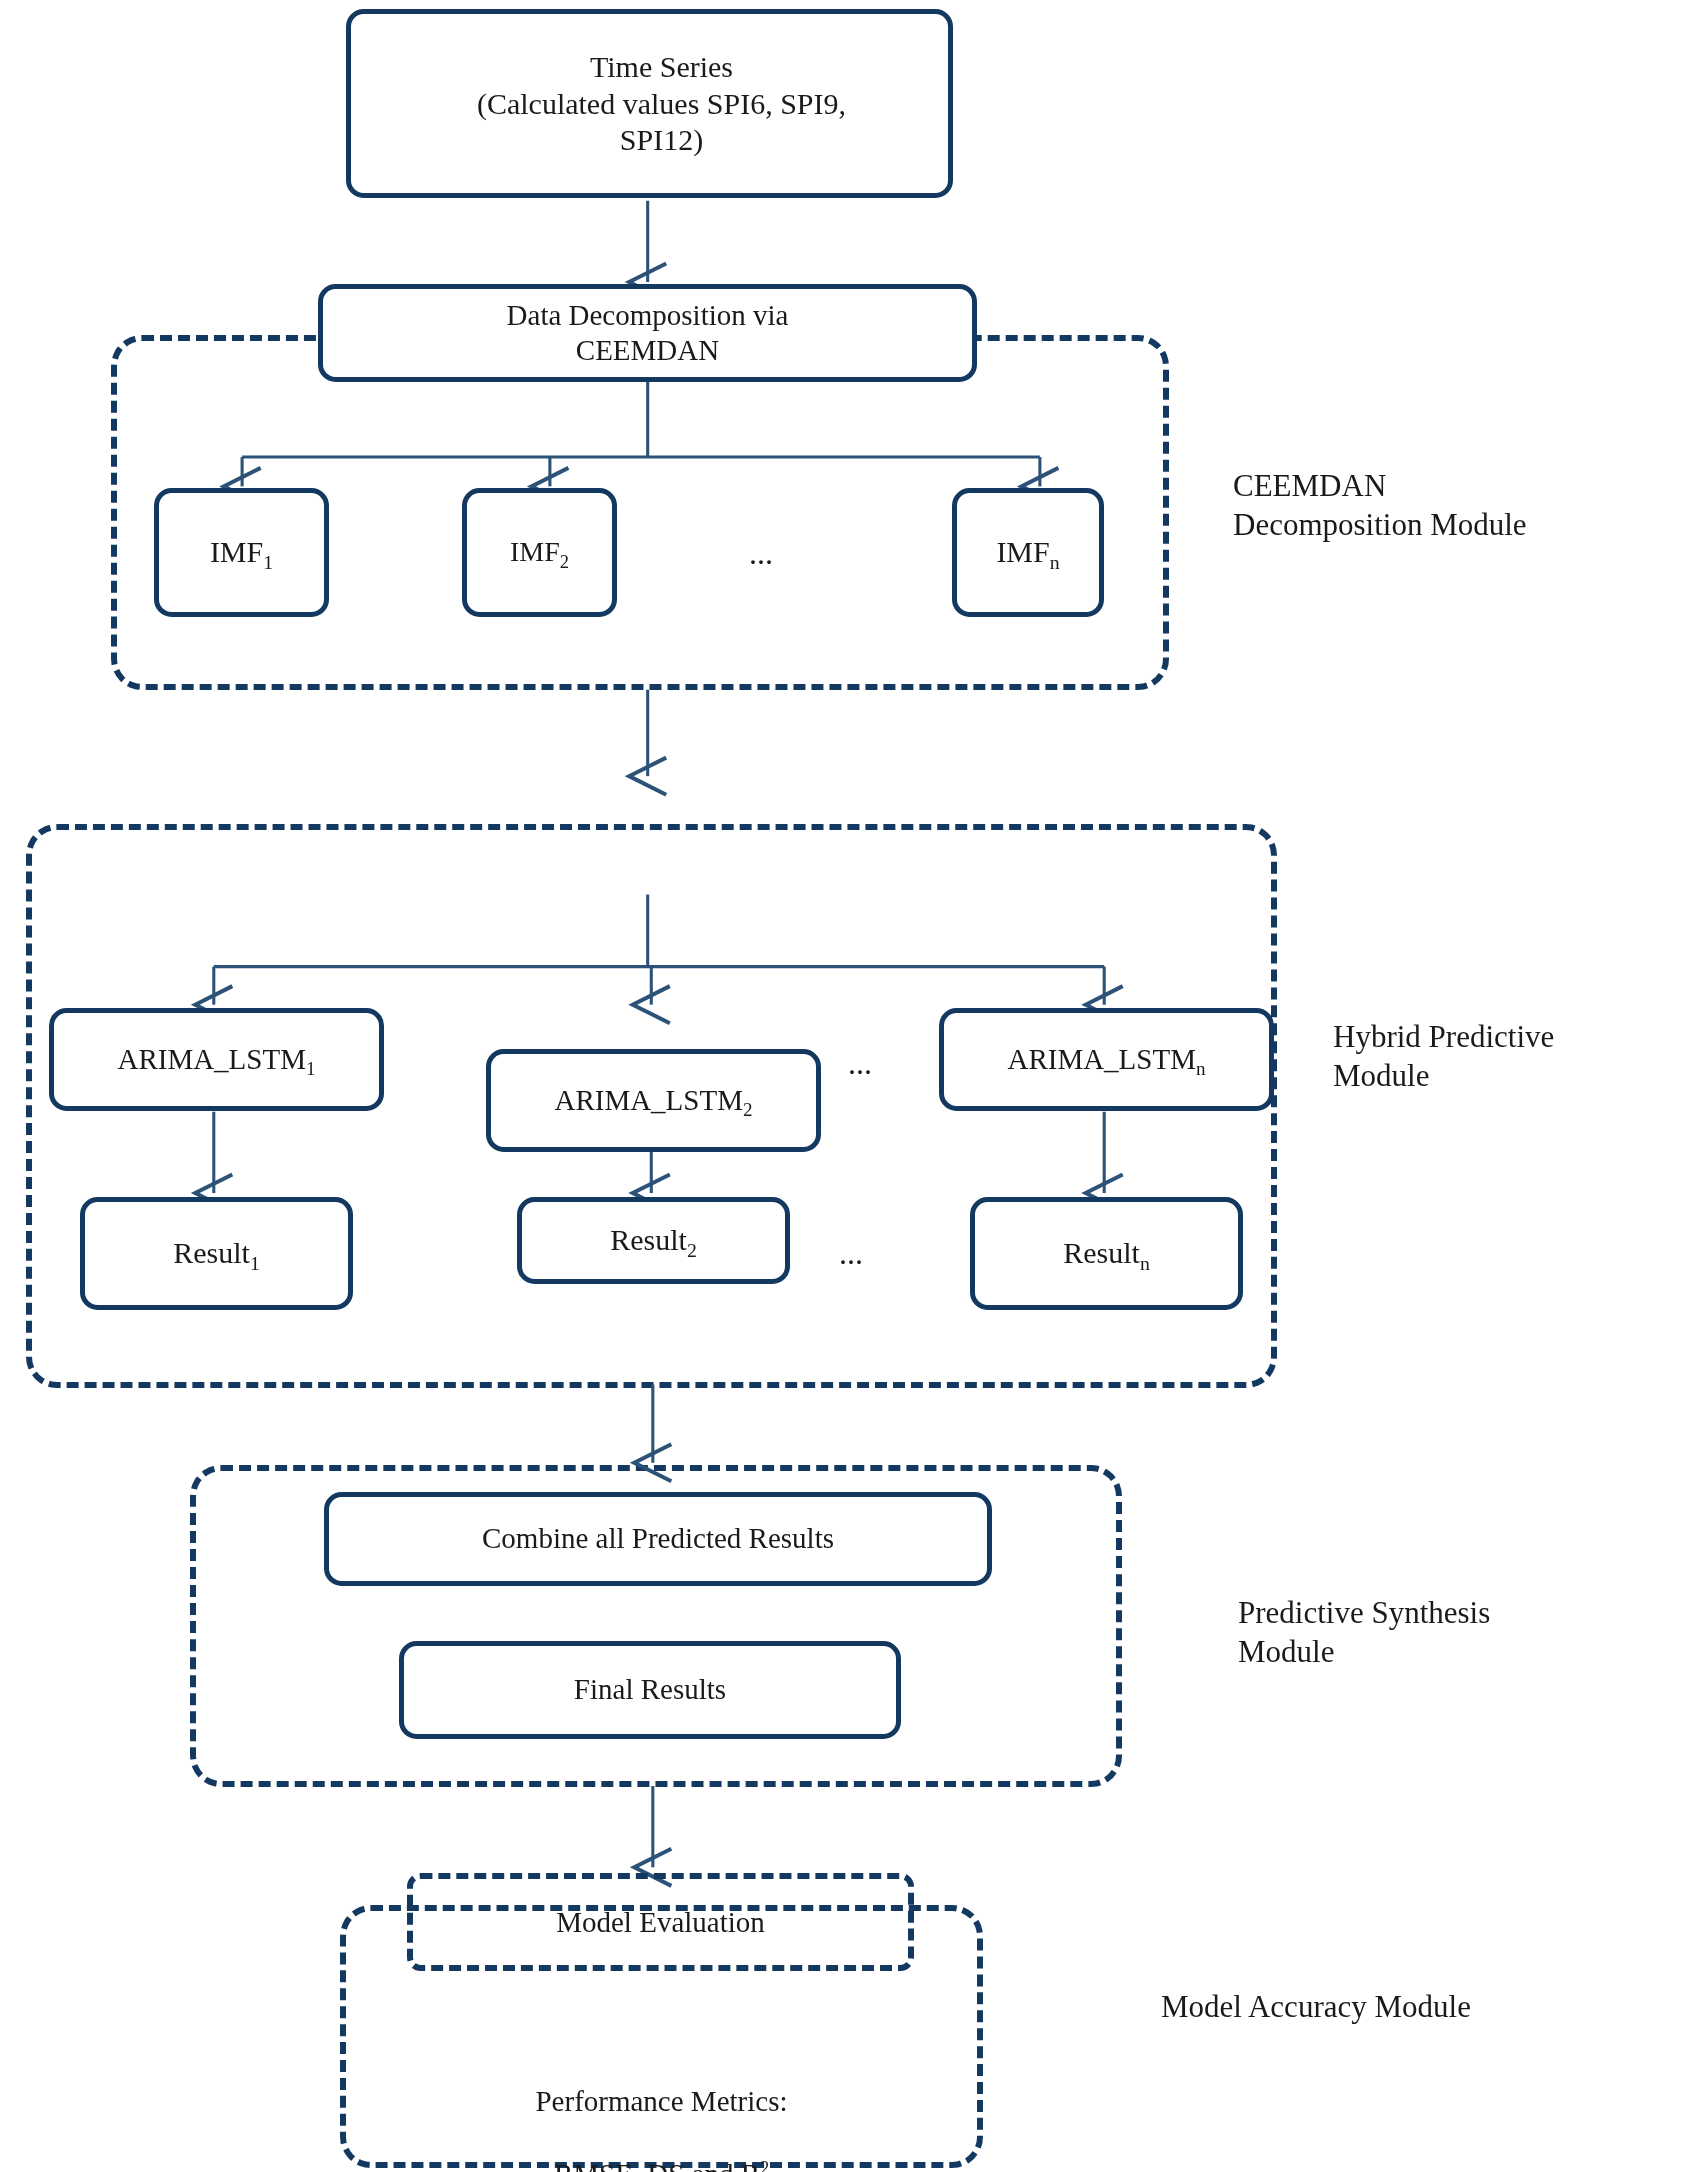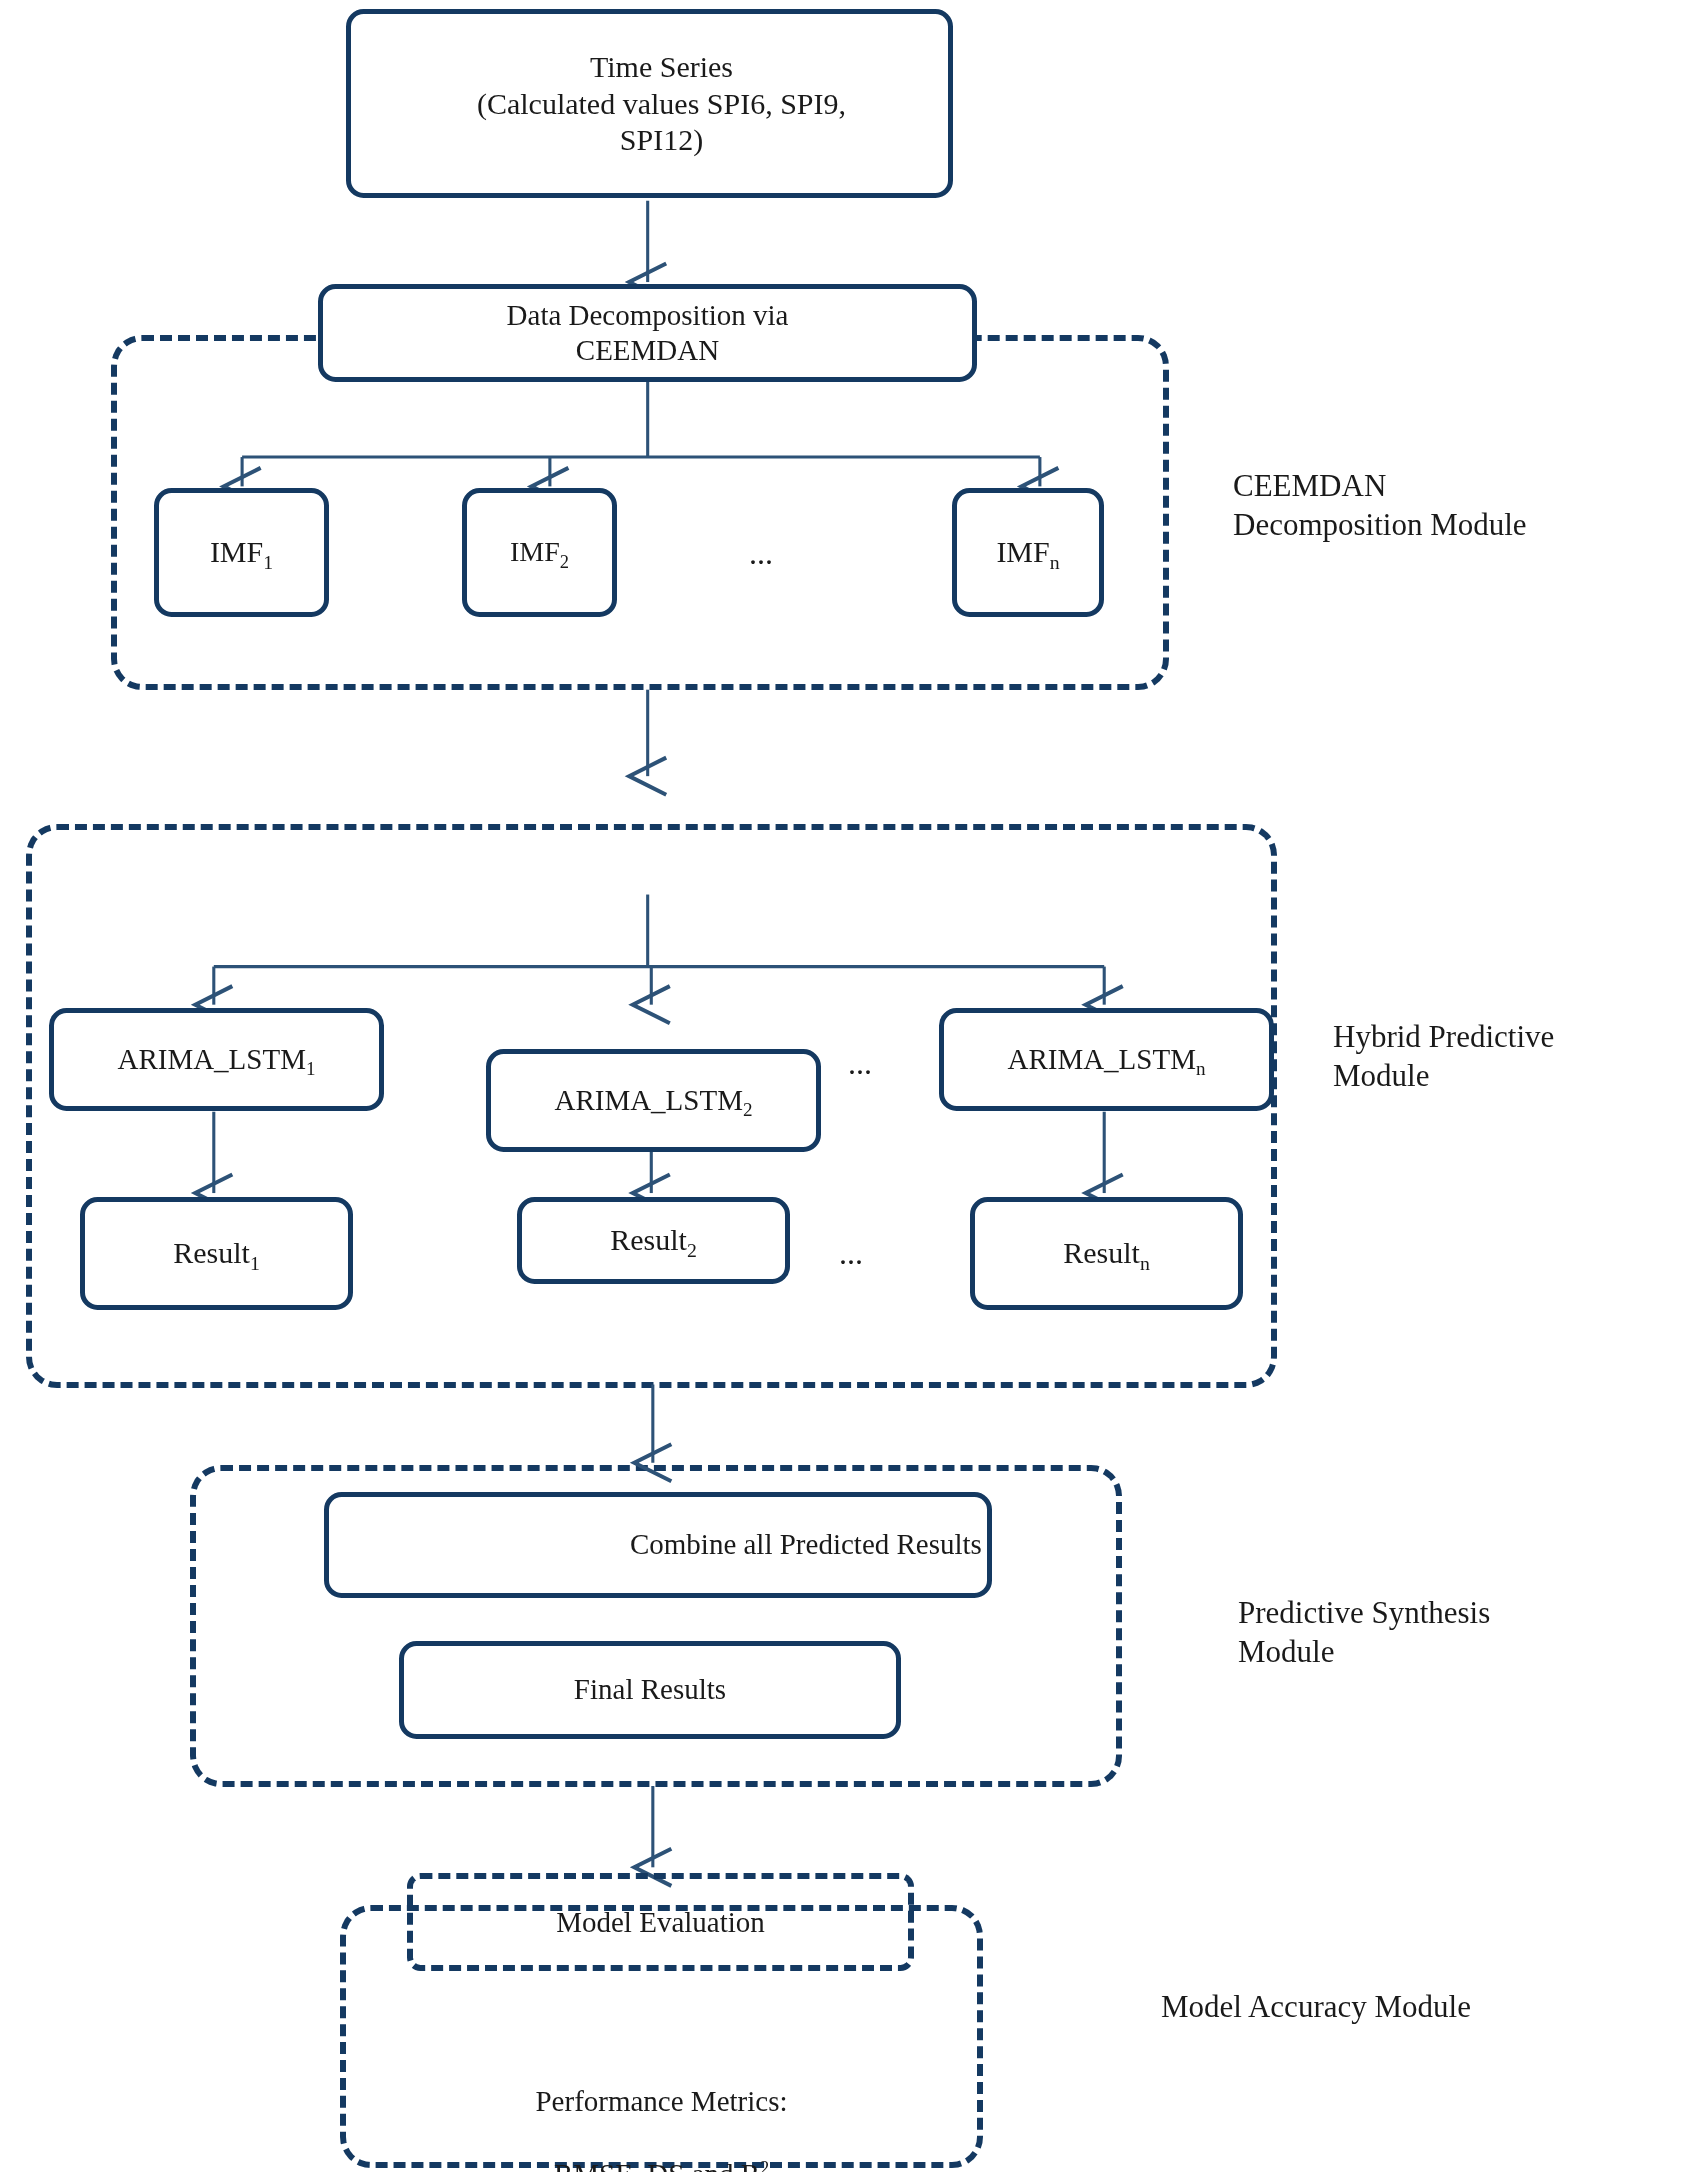--- a/index.html
+++ b/index.html
@@ -192,21 +192,21 @@
   <div class="node" style="left:517px; top:1197px; width:273px; height:87px; font-size:30px;">
     <span class="lbl"><span>Result</span><sub>2</sub></span>
   </div>
 
   <div class="node" style="left:970px; top:1197px; width:273px; height:113px; font-size:30px;">
     <span class="lbl"><span>Result</span><sub>n</sub></span>
   </div>
 
   <div class="dots" style="left:839px; top:1235px; font-size:32px;">...</div>
 
-  <div class="node" style="left:324px; top:1492px; width:668px; height:106px; font-size:29px;text-align:right;">
+  <div class="node" style="left:324px; top:1492px; width:668px; height:94px; font-size:29px;">
     <span class="lbl">Combine all Predicted Results</span>
   </div>
 
   <div class="node" style="left:399px; top:1641px; width:502px; height:98px; font-size:29px;">
     <span class="lbl">Final Results</span>
   </div>
 
   <div class="module-inner-dashed" style="left:407px; top:1873px; width:507px; height:98px; font-size:29px; color:#1a1a1a;">
     <span class="lbl" style="display:block; width:100%; text-align:center;">Model Evaluation</span>
   </div>

